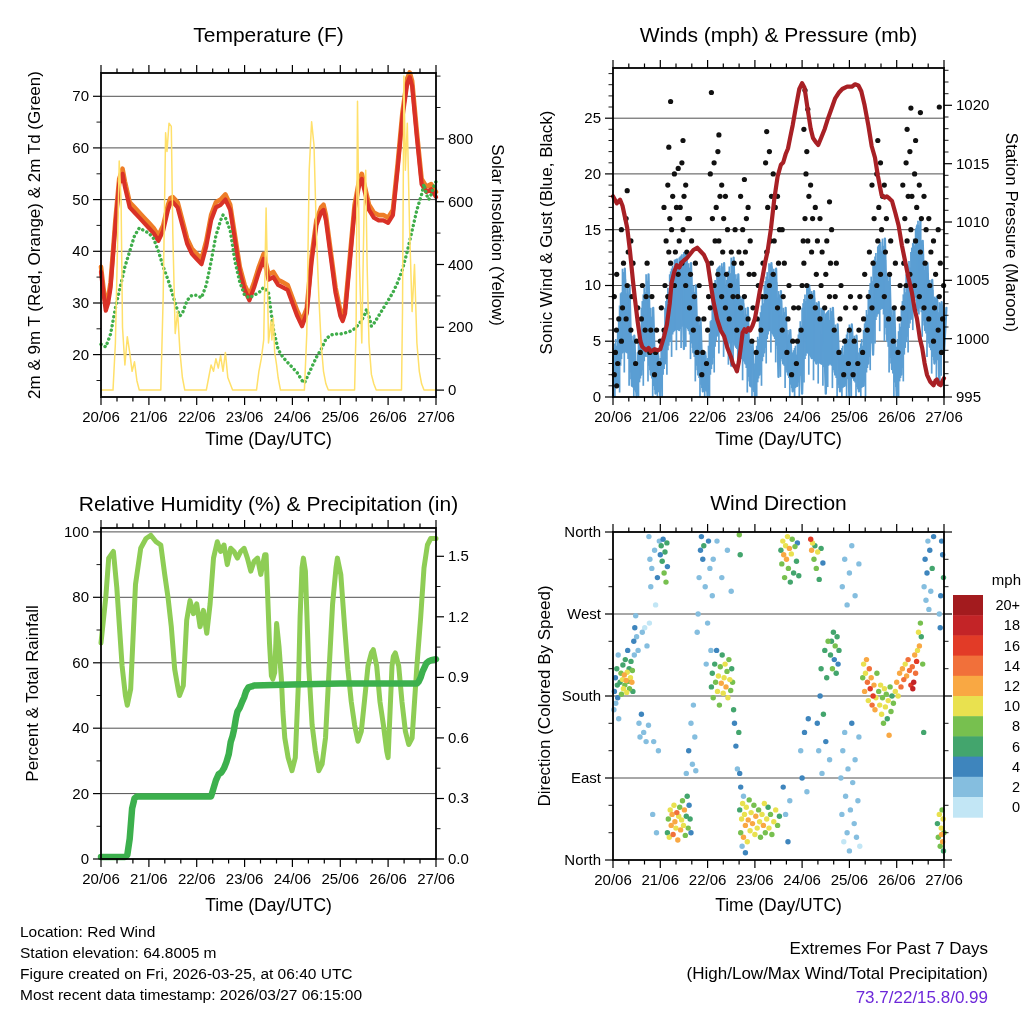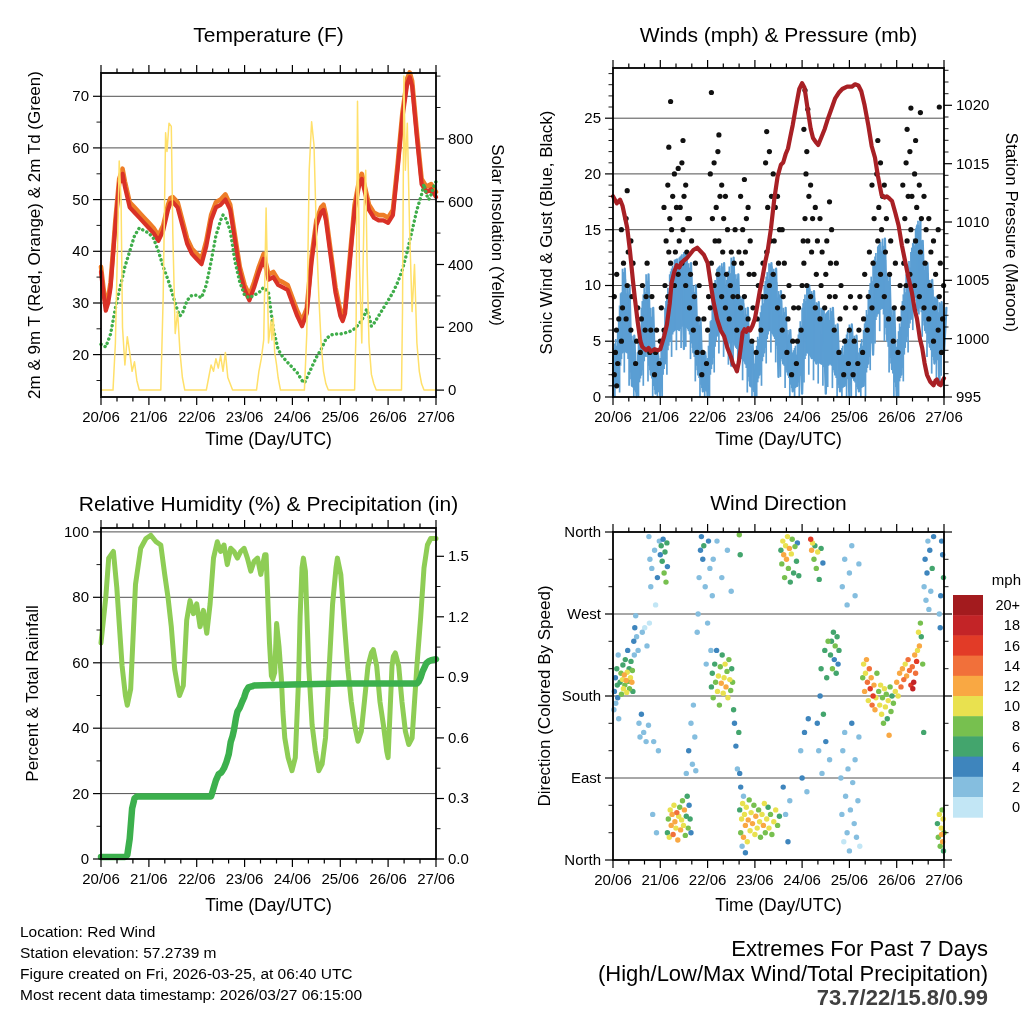--- a/index.html
+++ b/index.html
@@ -1,22 +1,22 @@
 <!DOCTYPE html>
 <html><head>
 <meta charset="utf-8">
 <style>
   html,body{margin:0;padding:0;background:#fff;}
   #page{position:relative;width:1024px;height:1024px;background:#ffffff;overflow:hidden;
         font-family:"Liberation Sans", sans-serif;color:#000;}
   #charts{position:absolute;left:0;top:0;}
   svg text{font-family:"Liberation Sans", sans-serif;fill:#000;}
   #footer{position:absolute;left:20px;top:921px;font-size:15.5px;line-height:21px;white-space:nowrap;}
-  #extremes{position:absolute;right:36px;top:937px;text-align:right;font-size:22px;line-height:24.5px;}
-  #extremes .vals{color:#404040;font-weight:bold;}
+  #extremes{position:absolute;right:36px;top:937px;text-align:right;font-size:17px;line-height:24.5px;}
+  #extremes .vals{color:#6d28d9;font-weight:normal;}
 </style>
 </head>
 <body>
 <div id="page">
 
 <svg id="charts" width="1024" height="1024" viewBox="0 0 1024 1024">
       <line x1="101.0" y1="354.6" x2="436.0" y2="354.6" stroke="#3c3c3c" stroke-width="0.9"></line>
       <line x1="101.0" y1="303.0" x2="436.0" y2="303.0" stroke="#3c3c3c" stroke-width="0.9"></line>
       <line x1="101.0" y1="251.3" x2="436.0" y2="251.3" stroke="#3c3c3c" stroke-width="0.9"></line>
       <line x1="101.0" y1="199.6" x2="436.0" y2="199.6" stroke="#3c3c3c" stroke-width="0.9"></line>
@@ -1462,21 +1462,21 @@
       <rect x="953" y="776.8" width="30" height="20.7" fill="#85bedf"></rect>
       <text x="1020" y="791.9" font-size="14.5" text-anchor="end">2</text>
       <rect x="953" y="797.0" width="30" height="20.7" fill="#c2e6f5"></rect>
       <text x="1020" y="812.1" font-size="14.5" text-anchor="end">0</text>
       <text x="778.5" y="510" font-size="21" text-anchor="middle">Wind Direction</text>
       <text x="778.5" y="911" font-size="17.5" text-anchor="middle">Time (Day/UTC)</text>
     </svg>
 
 <div id="footer">
   <div>Location: Red Wind</div>
-  <div>Station elevation: 57.2739 m</div>
+  <div>Station elevation: 64.8005 m</div>
   <div>Figure created on Fri, 2026-03-25, at 06:40 UTC</div>
   <div>Most recent data timestamp: 2026/03/27 06:15:00</div>
 </div>
 
 <div id="extremes">
   <div>Extremes For Past 7 Days</div>
   <div>(High/Low/Max Wind/Total Precipitation)</div>
   <div class="vals">73.7/22/15.8/0.99</div>
 </div>
 

